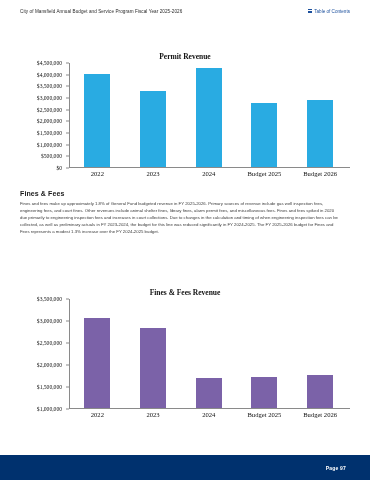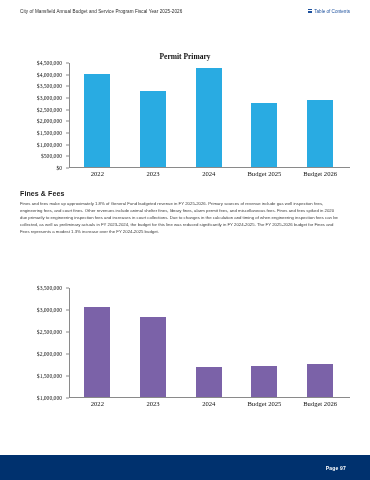--- a/index.html
+++ b/index.html
@@ -106,21 +106,21 @@
       <span class="toc-icon">
           <i></i>
           <i></i>
           <i></i>
         </span>
       <span>Table of Contents</span>
     </div>
   </div>
 
   <div class="chart-block" id="chart0" style="top:52px;">
-    <div class="chart-title">Permit Primary</div>
+    <div class="chart-title">Permit Revenue</div>
     <div class="plot-wrap">
       <div class="plot-area" style="height:105px;">
         <div class="ylabels">
             <div class="ytick" style="top: 105px;">$0</div>
             <div class="ytick" style="top: 93.3333px;">$500,000</div>
             <div class="ytick" style="top: 81.6667px;">$1,000,000</div>
             <div class="ytick" style="top: 70px;">$1,500,000</div>
             <div class="ytick" style="top: 58.3333px;">$2,000,000</div>
             <div class="ytick" style="top: 46.6667px;">$2,500,000</div>
             <div class="ytick" style="top: 35px;">$3,000,000</div>
@@ -157,20 +157,21 @@
         </div>
     </div>
   </div>
 
   <div class="section" style="top:190px;">
     <div class="section-head">Fines &amp; Fees</div>
     <div class="section-body">Fines and fees make up approximately 1.8% of General Fund budgeted revenue in FY 2025-2026. Primary sources of revenue include gas well inspection fees, engineering fees, and court fines. Other revenues include animal shelter fines, library fines, alarm permit fees, and miscellaneous fees. Fines and fees spiked in 2020 due primarily to engineering inspection fees and increases in court collections. Due to changes in the calculation and timing of when engineering inspection fees can be collected, as well as preliminary actuals in FY 2023-2024, the budget for this line was reduced significantly in FY 2024-2025. The FY 2025-2026 budget for Fines and Fees represents a modest 1.3% increase over the FY 2024-2025 budget.</div>
   </div>
 
   <div class="chart-block" id="chart1" style="top:288px;">
+    <div class="chart-title">Fines &amp; Fees Revenue</div>
     <div class="plot-wrap">
       <div class="plot-area" style="height:110px;">
         <div class="ylabels">
             <div class="ytick" style="top: 110px;">$1,000,000</div>
             <div class="ytick" style="top: 88px;">$1,500,000</div>
             <div class="ytick" style="top: 66px;">$2,000,000</div>
             <div class="ytick" style="top: 44px;">$2,500,000</div>
             <div class="ytick" style="top: 22px;">$3,000,000</div>
             <div class="ytick" style="top: 0px;">$3,500,000</div>
           </div>

